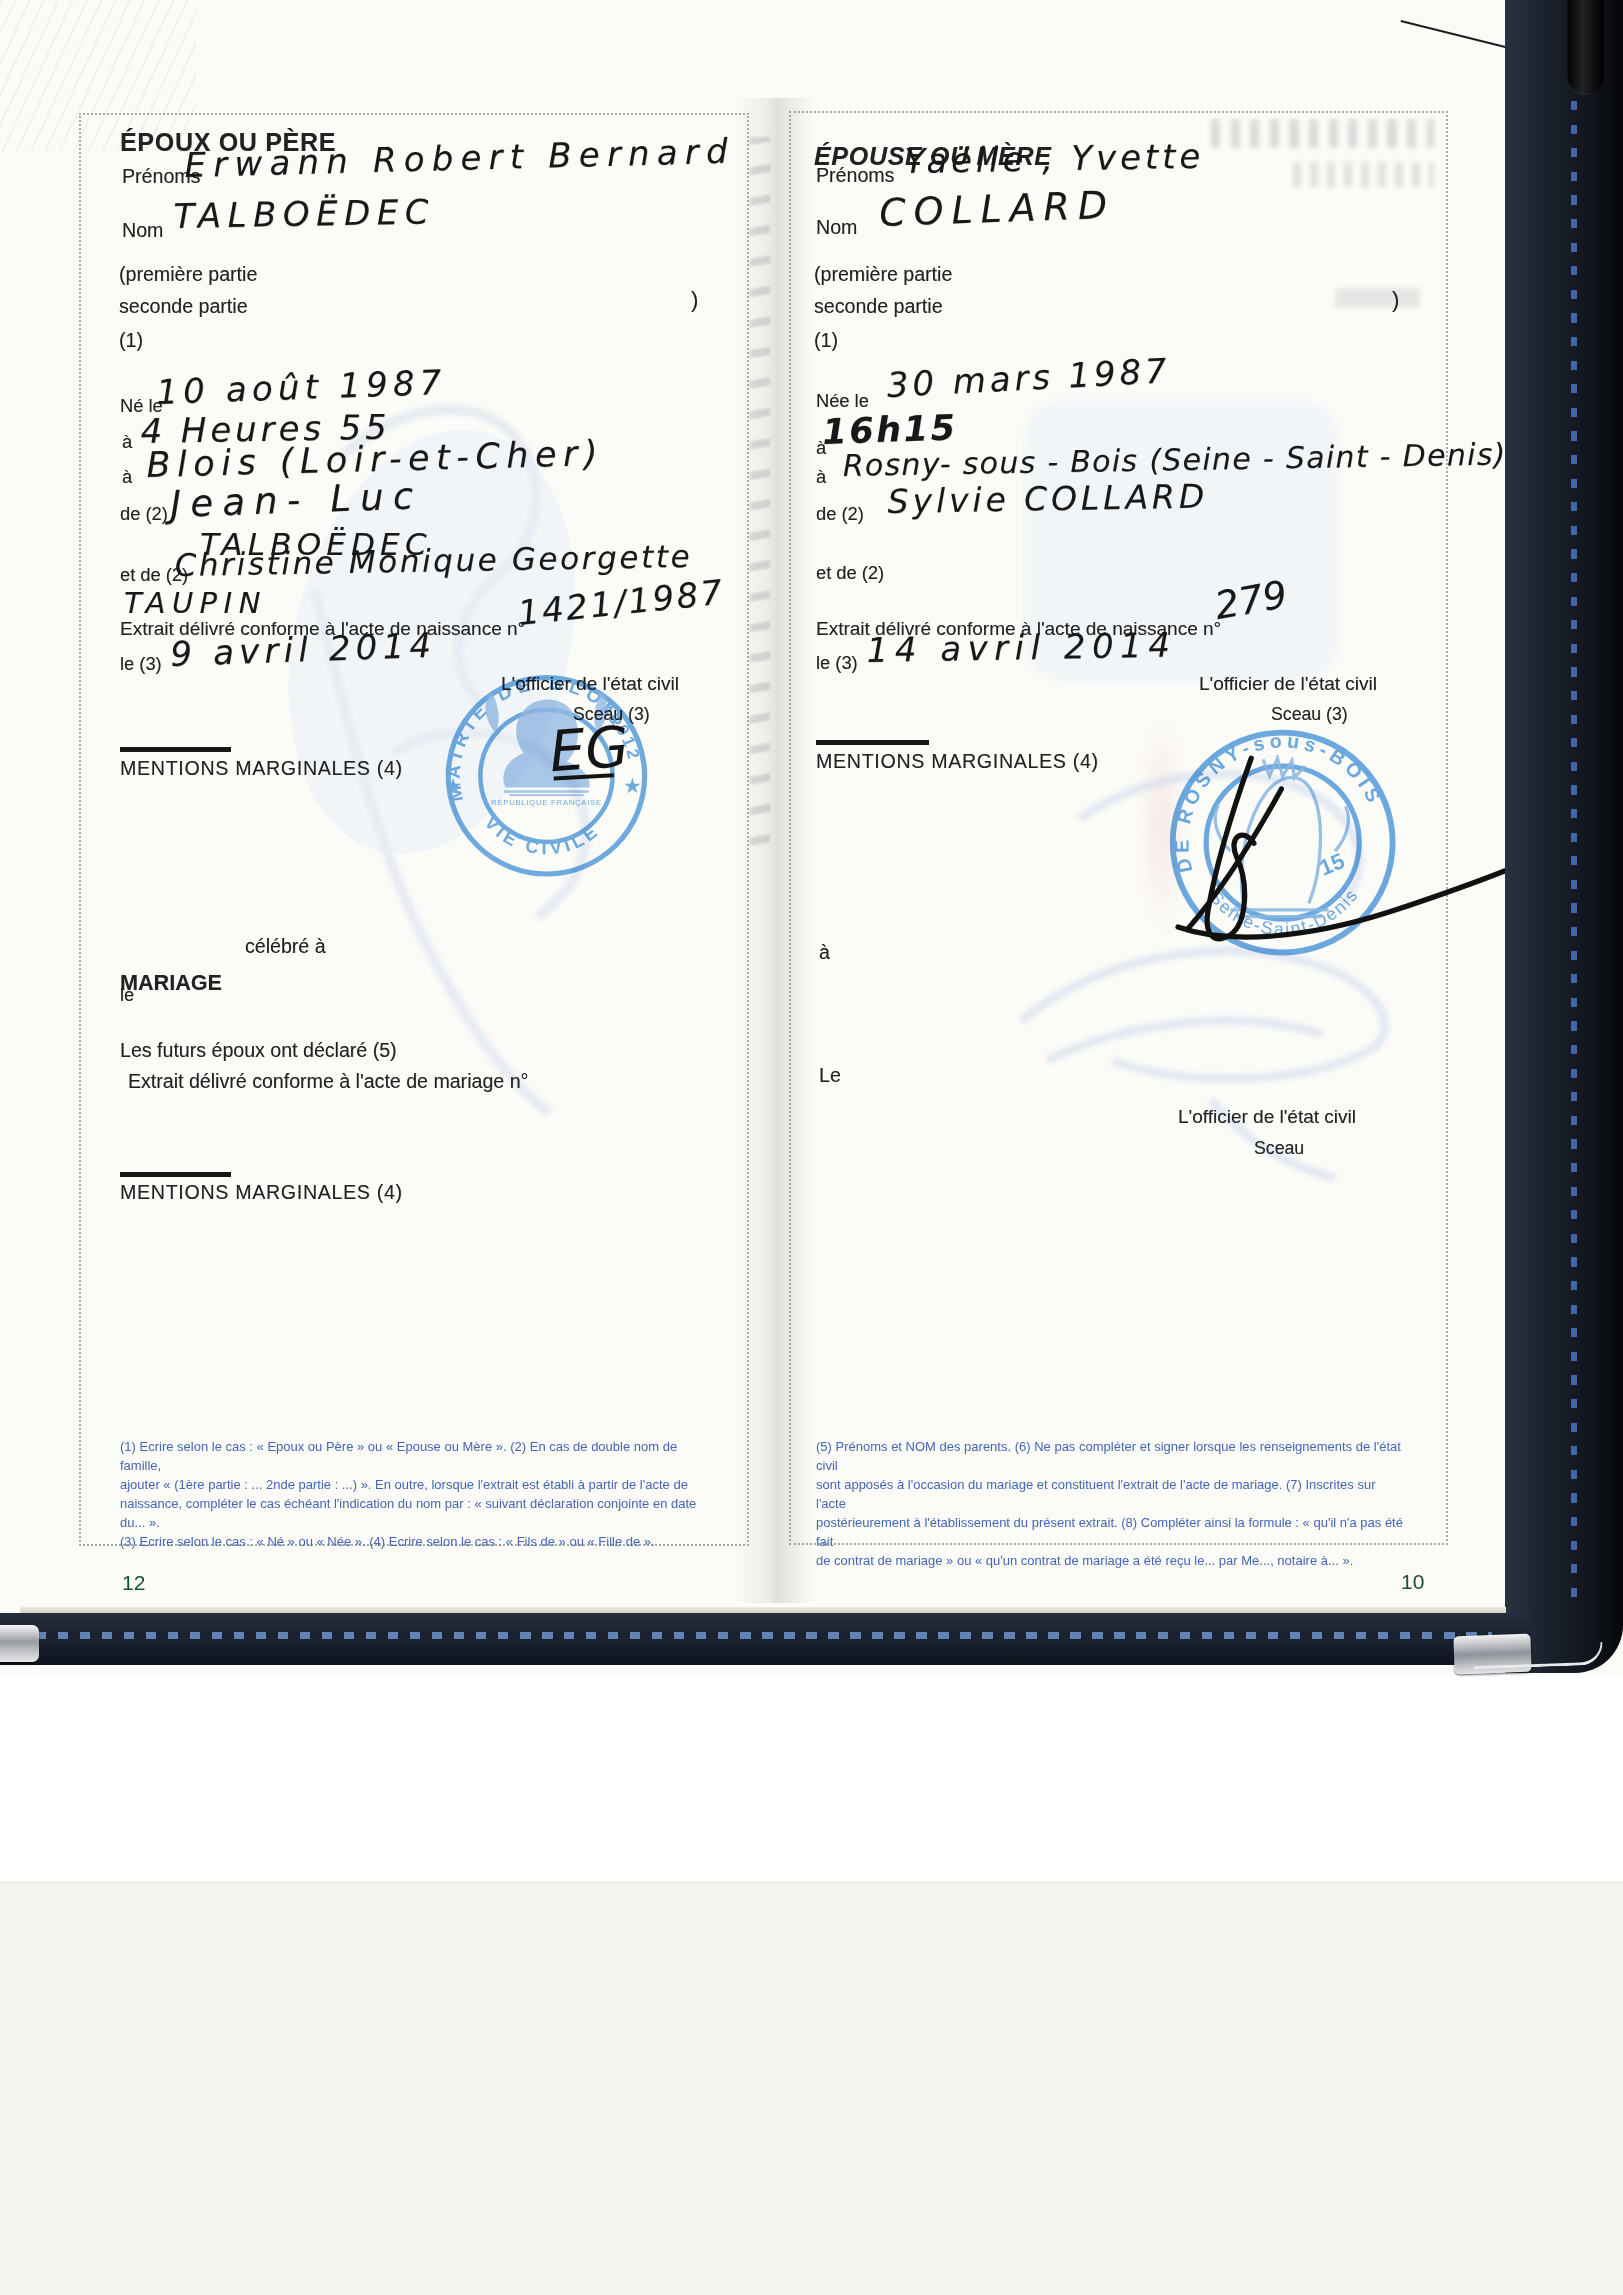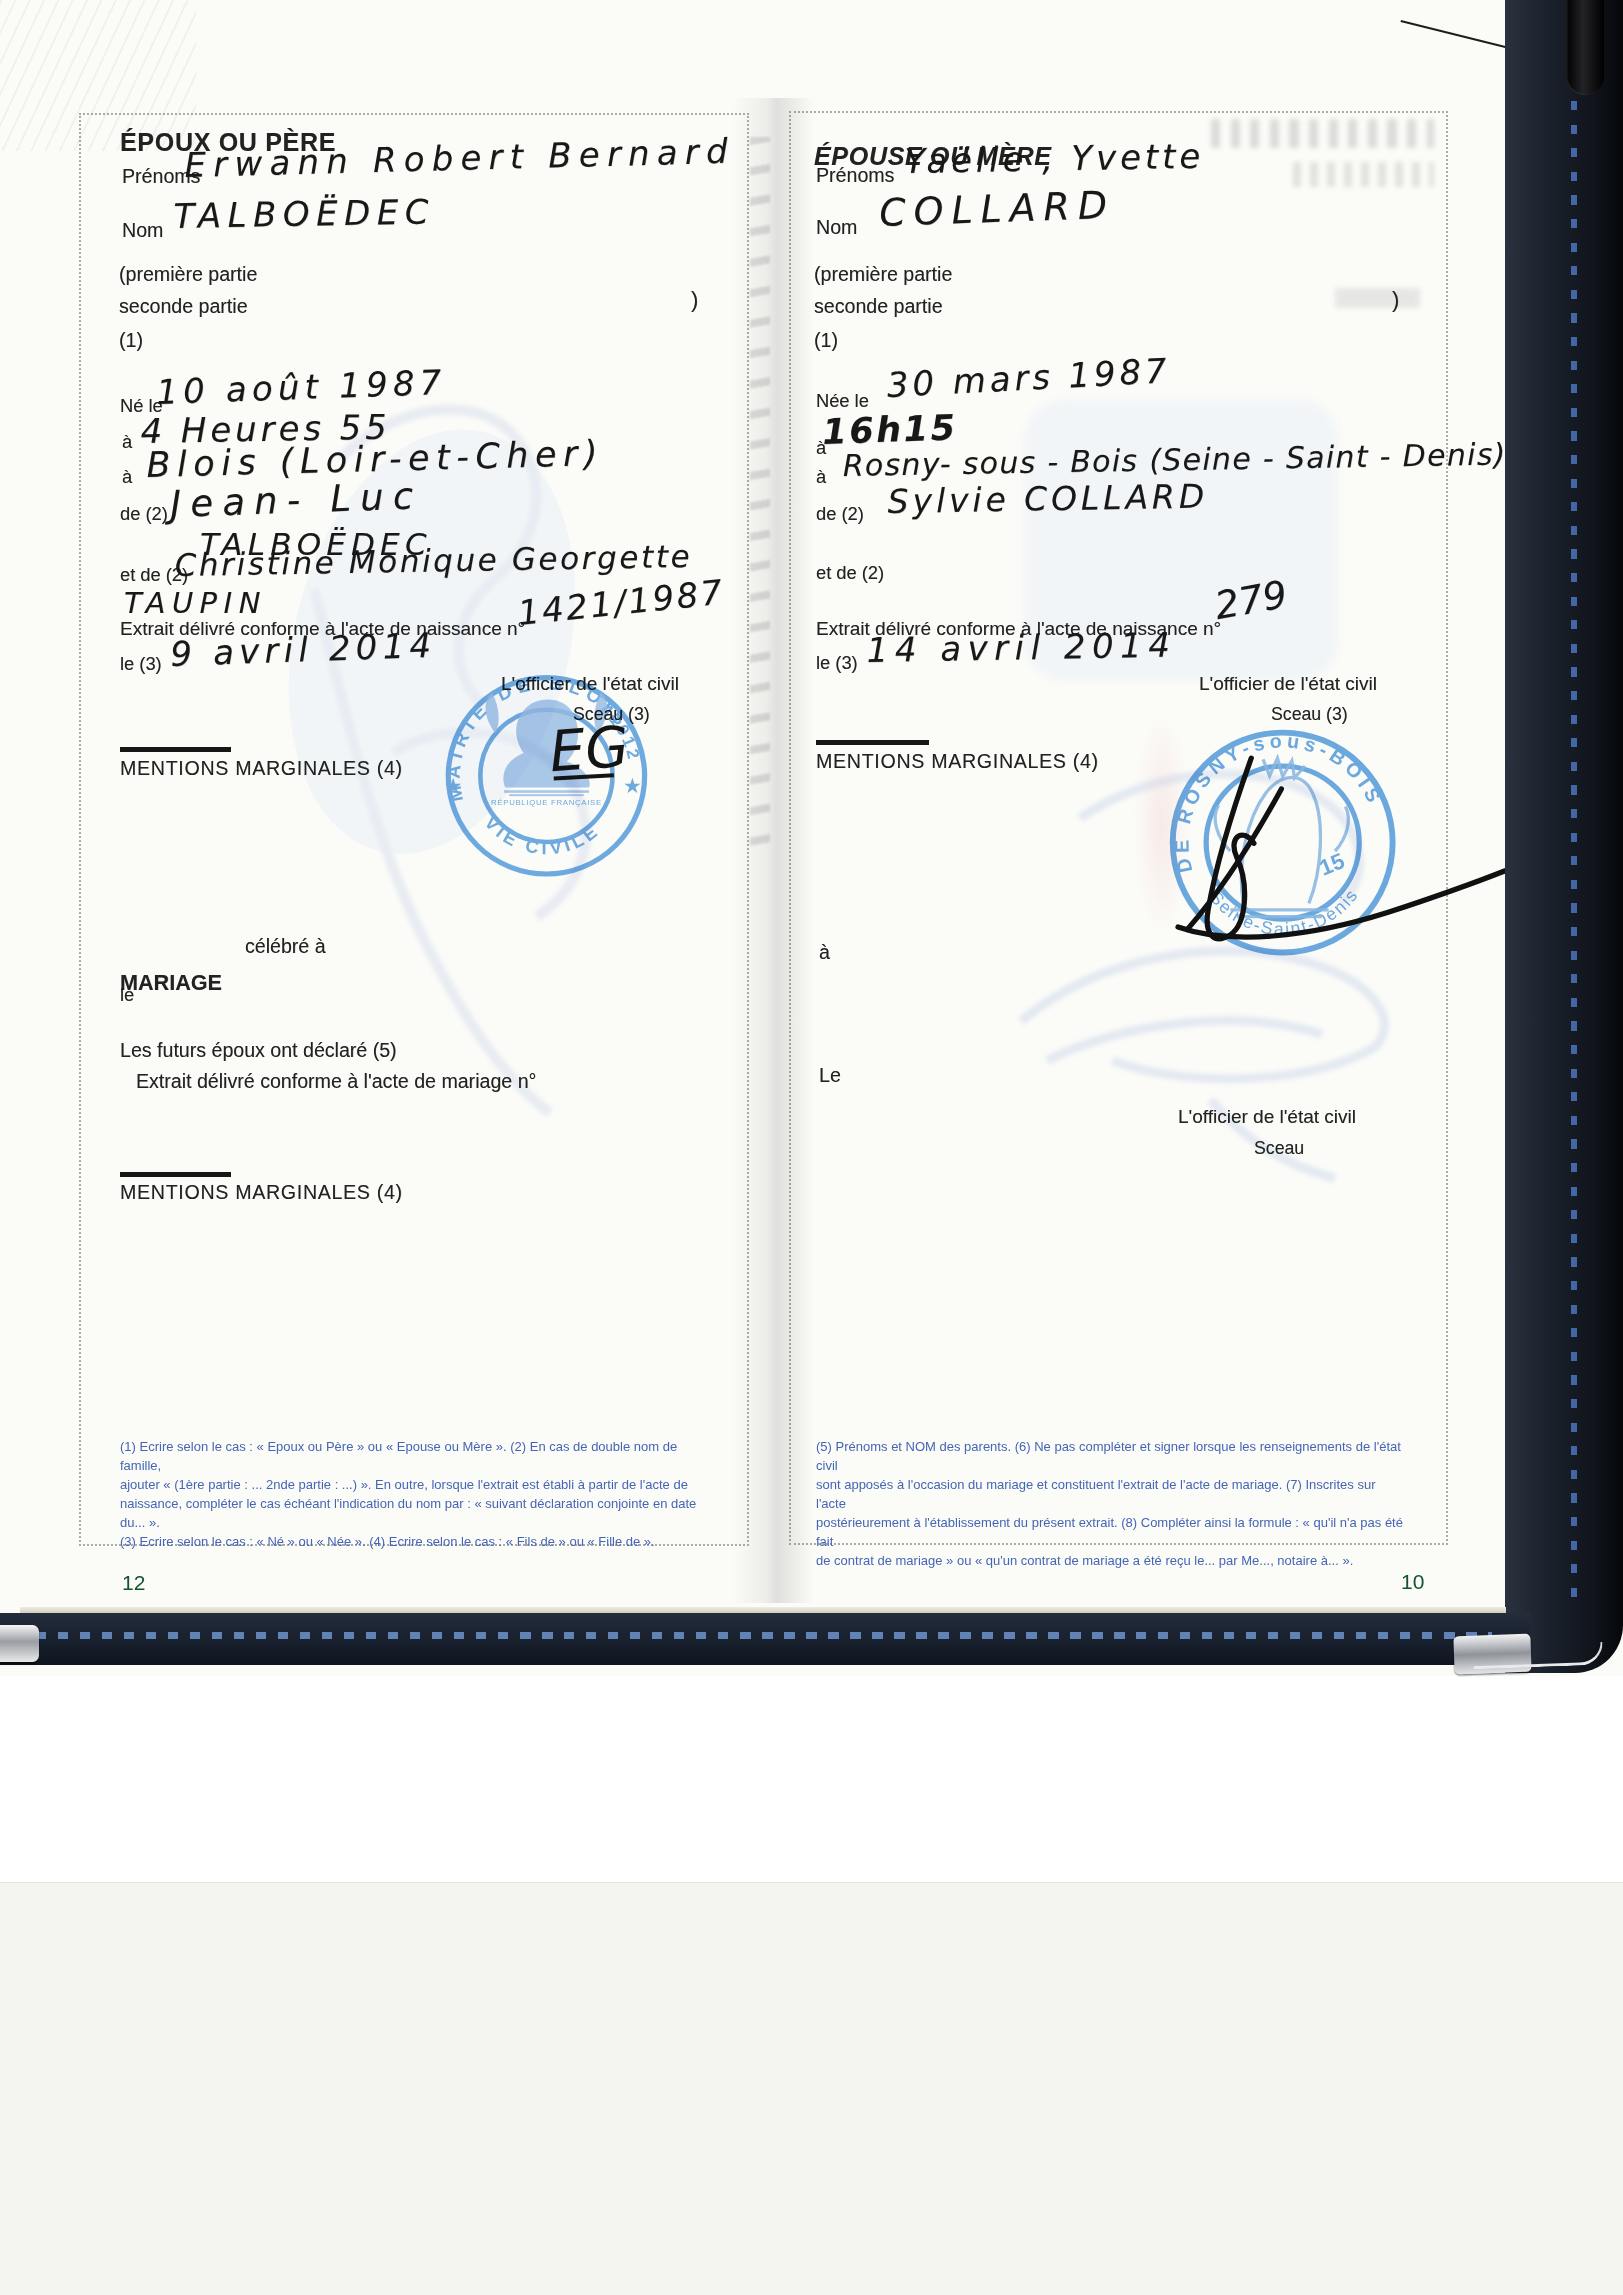--- a/index.html
+++ b/index.html
@@ -126,21 +126,21 @@
     <div class="prt" style="left:501px;top:673px;font-size:19px;">L'officier de l'état civil</div>
     <div class="prt" style="left:573px;top:704px;font-size:17.7px;">Sceau (3)</div>
 
     <div class="overline" style="left:120px;top:747px;width:111px;height:4.6px;"></div>
     <div class="prt mm" style="left:120px;top:757px;">MENTIONS MARGINALES (4)</div>
 
     <div class="prt" style="left:120px;top:932px;font-size:21.6px;font-weight:bold;margin-top:38px;">MARIAGE</div>
     <div class="prt" style="left:245px;top:935px;font-size:19.6px;">célébré à</div>
     <div class="prt" style="left:120px;top:984px;font-size:18.3px;">le</div>
     <div class="prt" style="left:120px;top:1039px;font-size:19.6px;text-align:right;">Les futurs époux ont déclaré (5)</div>
-    <div class="prt" style="left:136px;top:1070px;font-size:19.6px;">Extrait délivré conforme à l'acte de mariage n°</div>
+    <div class="prt" style="left:128px;top:1070px;font-size:19.6px;">Extrait délivré conforme à l'acte de mariage n°</div>
 
     <div class="overline" style="left:120px;top:1172px;width:111px;height:4.6px;"></div>
     <div class="prt mm" style="left:120px;top:1181px;">MENTIONS MARGINALES (4)</div>
 
     <div class="foot" style="left:120px;top:1437px;width:599px;">(1) Ecrire selon le cas : « Epoux ou Père » ou « Epouse ou Mère ». (2) En cas de double nom de famille,
 ajouter « (1ère partie : ... 2nde partie : ...) ». En outre, lorsque l'extrait est établi à partir de l'acte de
 naissance, compléter le cas échéant l'indication du nom par : « suivant déclaration conjointe en date du... ».
 (3) Ecrire selon le cas : « Né » ou « Née ». (4) Ecrire selon le cas : « Fils de » ou « Fille de ».</div>
     <div class="pgnum" style="left:122px;top:1571px;">12</div>
   </div>

